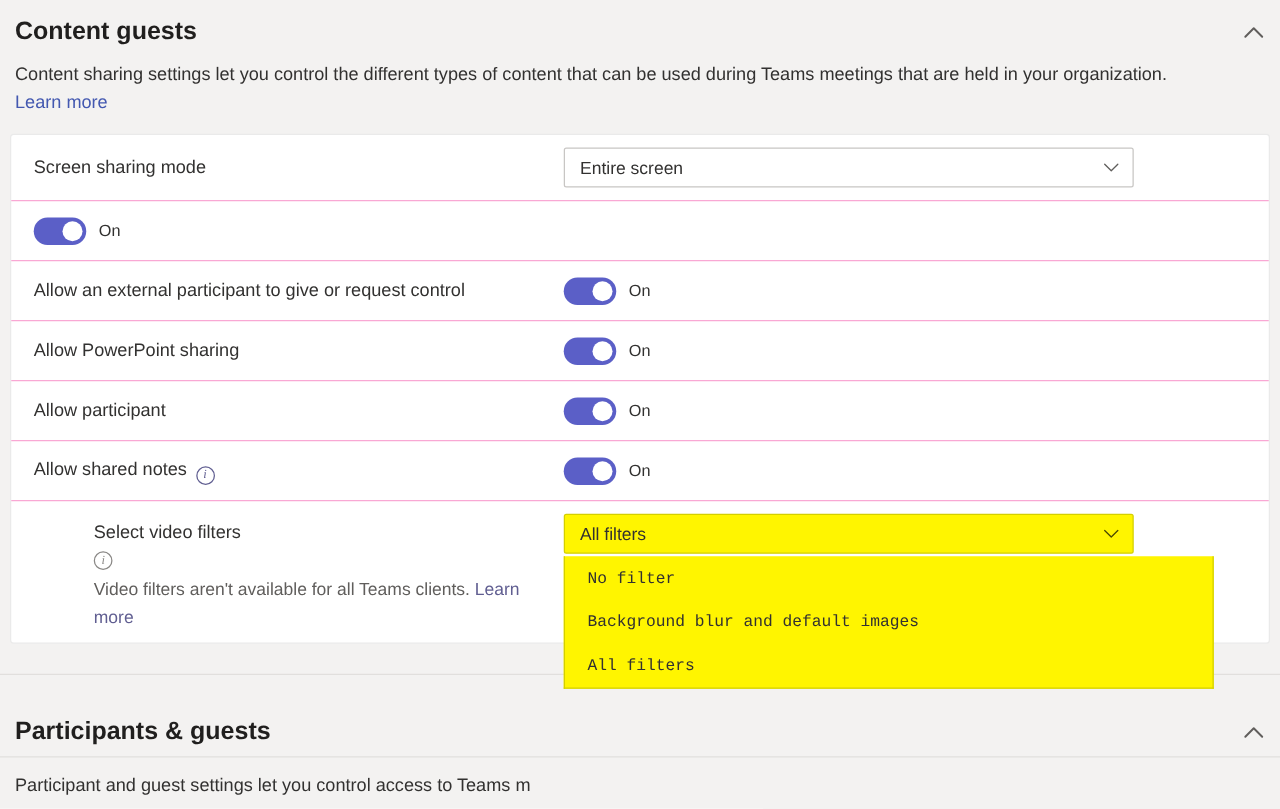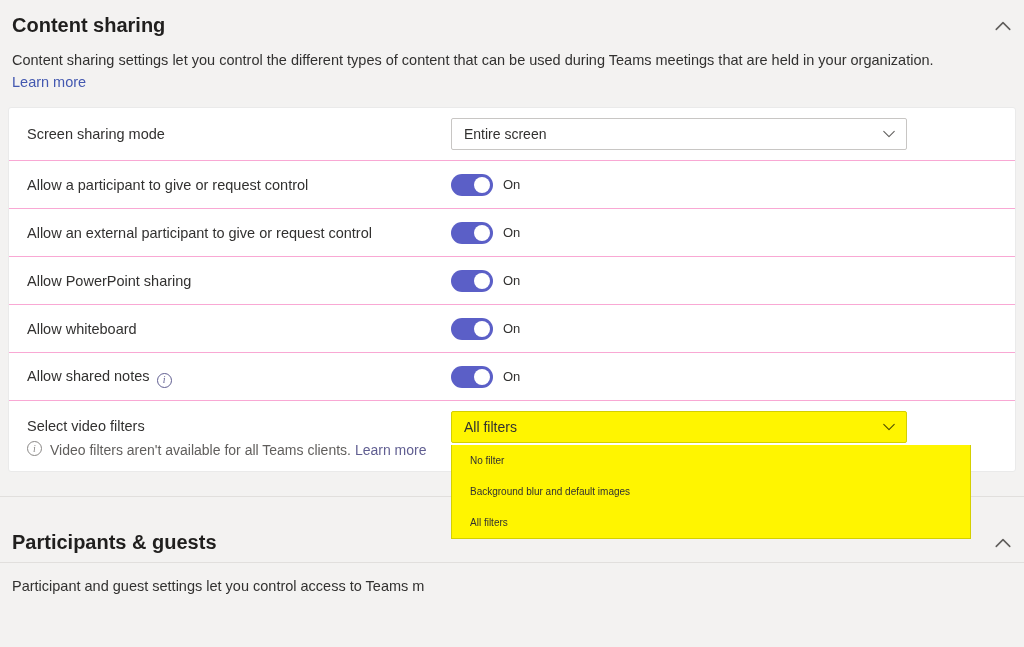--- a/index.html
+++ b/index.html
@@ -155,59 +155,60 @@
     .collapse-chevron {
       width: 18px;
       height: 18px;
       color: #605e5c;
     }
     .row-videofilters {
       align-items: flex-start;
       position: relative;
       overflow: visible;
     }
-    .row-videofilters .row-label { padding-top: 4px; }
+    .row-videofilters .row-label { padding-top: 4px; margin-left: 48px; }
     .dropdown-wrap {
       position: relative;
       width: 520px;
     }
     .select-box.yellow {
       background: #fff500;
       border: 1px solid #d4cf00;
     }
     .dropdown-list {
       position: absolute;
       top: 34px;
       left: 0;
       right: 0;
       background: #fff500;
       border: 1px solid #d4cf00;
       border-top: none;
       z-index: 10;
     }
     .dropdown-item {
       padding: 10px 18px;
-      font-size: 10px;
-      cursor: pointer;
+      font-size: 13px;
+      cursor: pointer;
+      font-family: Liberation Mono, monospace;
     }
     .section2-header {
       display: flex;
       align-items: center;
       justify-content: space-between;
       padding: 34px 12px 8px 12px;
       cursor: pointer;
     }
     .inline-label { display:inline; }
   </style>
 </head>
 <body>
 
 <div class="section">
   <div class="section-header">
-    <h2 class="section-title">Content sharing</h2>
+    <h2 class="section-title">Content guests</h2>
     <span class="collapse-chevron">
       <svg viewBox="0 0 16 16" width="18" height="18">
           <path d="M2 11 L8 5 L14 11" stroke="#605e5c" stroke-width="1.4" fill="none" stroke-linecap="round" stroke-linejoin="round"></path>
         </svg>
     </span>
   </div>
   <div class="section-desc">
     <span>Content sharing settings let you control the different types of content that can be used during Teams meetings that are held in your organization.</span>
     <br>
     <a href="#" class="link2">Learn more</a>
@@ -223,21 +224,20 @@
           <span class="chevron">
             <svg viewBox="0 0 16 16" width="14" height="14">
                 <path d="M2 5 L8 11 L14 5" stroke="#605e5c" stroke-width="1.2" fill="none" stroke-linecap="round" stroke-linejoin="round"></path>
               </svg>
           </span>
         </div>
       </div>
     </div>
 
     <div class="row">
-      <div class="row-label">Allow a participant to give or request control</div>
       <div class="row-control">
         <div class="toggle"></div>
         <span class="toggle-label">On</span>
       </div>
     </div>
 
     <div class="row">
       <div class="row-label">Allow an external participant to give or request control</div>
       <div class="row-control">
         <div class="toggle"></div>
@@ -247,21 +247,21 @@
 
     <div class="row">
       <div class="row-label">Allow PowerPoint sharing</div>
       <div class="row-control">
         <div class="toggle"></div>
         <span class="toggle-label">On</span>
       </div>
     </div>
 
     <div class="row">
-      <div class="row-label">Allow whiteboard</div>
+      <div class="row-label">Allow participant</div>
       <div class="row-control">
         <div class="toggle"></div>
         <span class="toggle-label">On</span>
       </div>
     </div>
 
     <div class="row">
       <div class="row-label">
         <span class="inline-label">Allow shared notes</span>
         <span class="info-icon">i</span>

